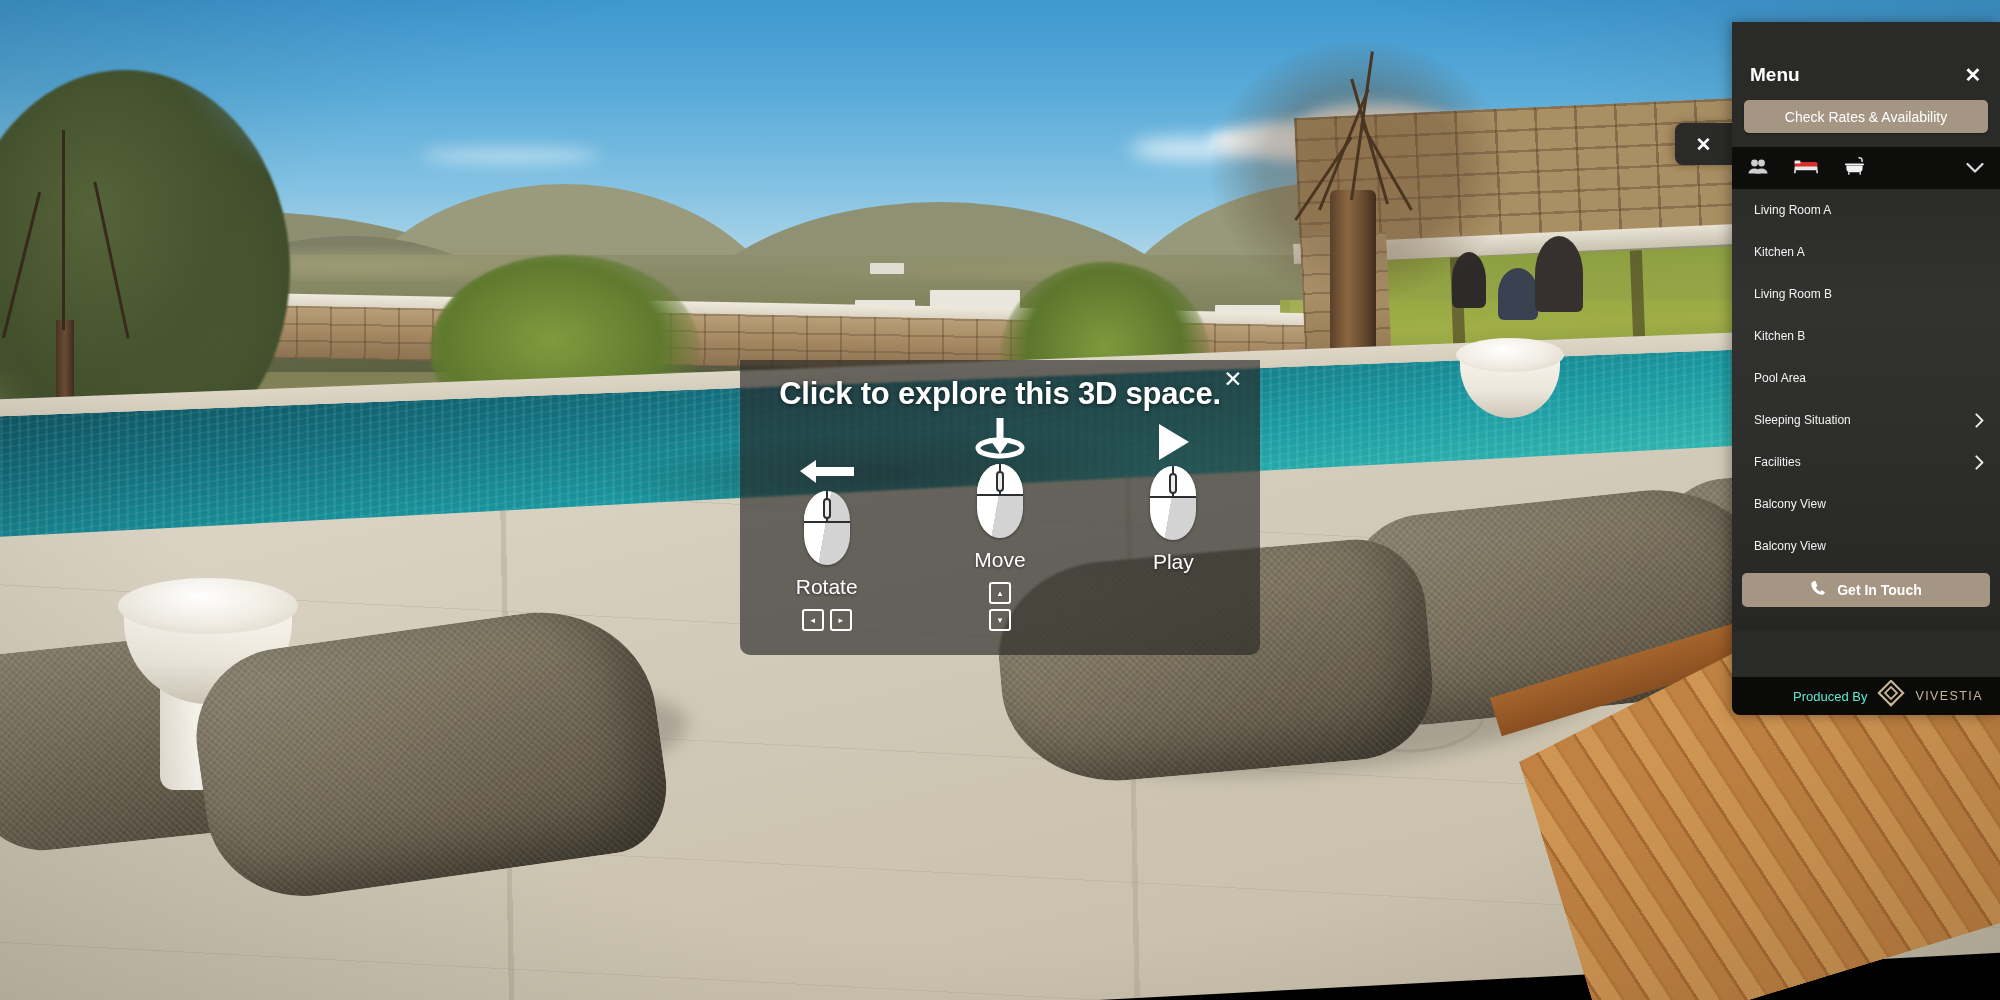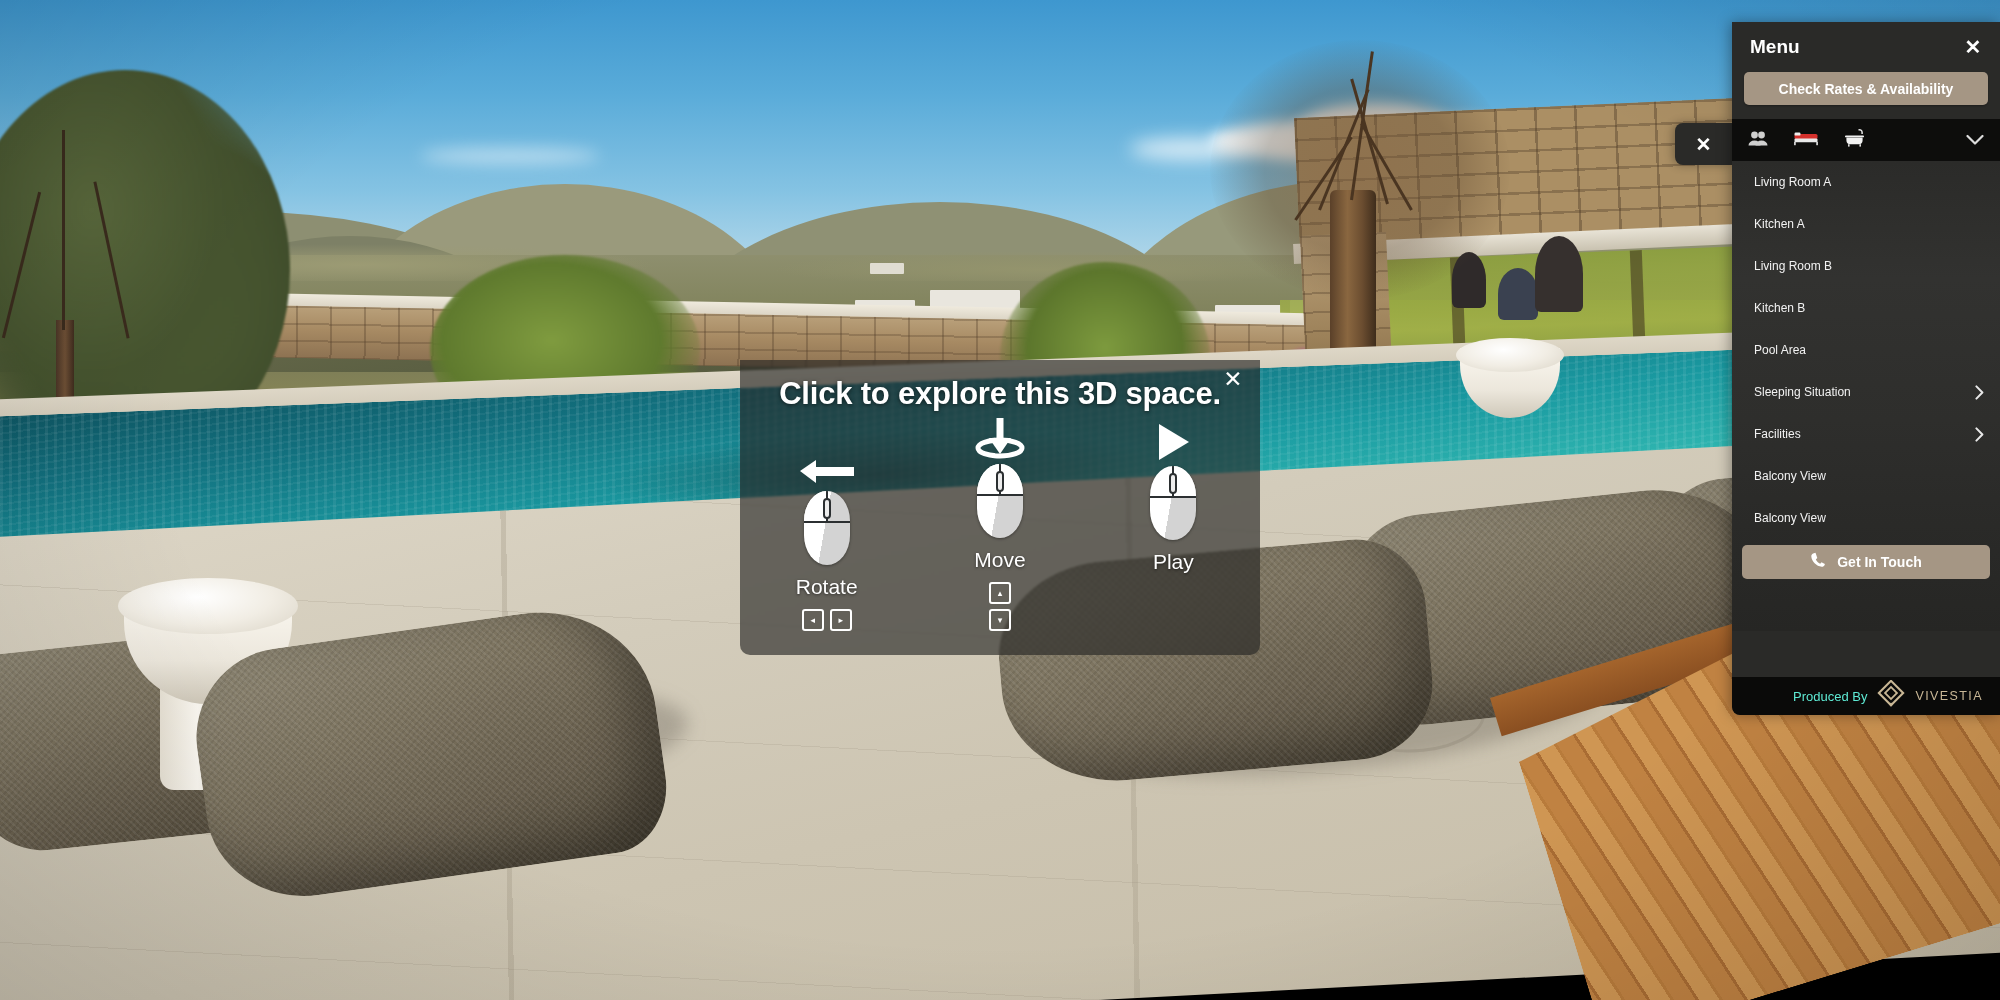--- a/index.html
+++ b/index.html
@@ -410,34 +410,34 @@
   .menu-panel{
     position:absolute; right: 0; top: 22px; width: 268px; height: 693px;
     background: #2a2a28;
     border-radius: 0 0 0 8px;
     box-shadow: -2px 0 14px rgba(0,0,0,.35);
     display:flex; flex-direction: column;
     overflow: hidden;
   }
   .menu-head{
     position:relative; height: 50px; flex: none;
-    display:flex; align-items:center; padding: 0 18px;
+    display:flex; align-items:center; padding: 0 18px; margin-top: 28px;
   }
   .menu-title{ color:#fff; font-size: 19px; font-weight: bold; }
   .menu-close{
     position:absolute; right: 14px; top: 12px; width: 26px; height: 26px;
     display:flex; align-items:center; justify-content:center;
     color:#fff; font-size: 20px; font-weight:bold; cursor:pointer;
   }
   .cta-wrap{ padding: 0 12px 14px; flex:none; }
   .cta-btn{
     display:flex; align-items:center; justify-content:center; gap: 9px;
     height: 33px; border-radius: 5px;
     background: #a59684; color:#fff;
-    font-size: 14px; font-weight: bold; cursor:pointer;
+    font-size: 14px; font-weight: normal; cursor:pointer;
     box-shadow: 0 1px 2px rgba(0,0,0,.3);
   }
   .spec-bar{
     position:relative; height: 42px; flex:none;
     background: #0d0d0c;
     display:flex; align-items:center; padding: 0 16px; gap: 26px;
   }
   .spec-item{ display:flex; align-items:center; gap: 5px; }
   .spec-chevron{
     position:absolute; right: 16px; top: 50%; transform: translateY(-50%);

